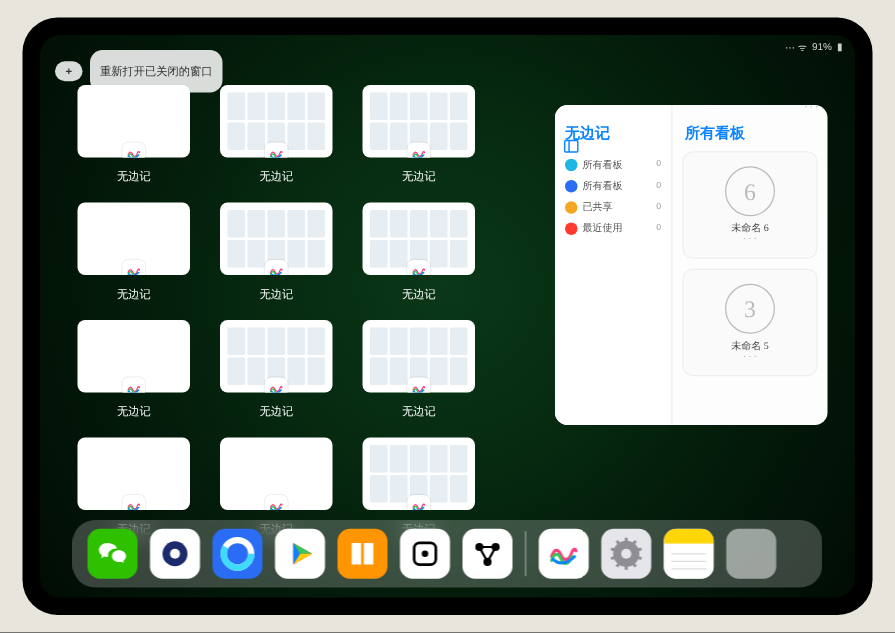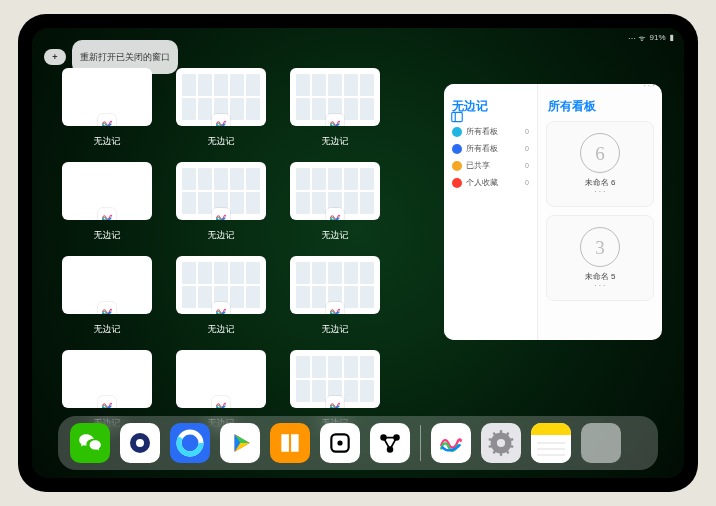--- a/index.html
+++ b/index.html
@@ -182,21 +182,21 @@
     justify-content: center;
   }
   .board .scribble {
     width: 40px; height: 40px;
     border: 1.4px solid #bbb;
     border-radius: 50%;
     position: relative;
     margin-bottom: 4px;
   }
   .board .meta { font-size: 7px; color: #888; text-align: center; }
-  .board .title { font-size: 8px; color: #444; }
+  .board .title { font-size: 8px; color: #444; font-family: Liberation Serif, serif; }
 
   .sidebtn {
     position: absolute;
     top: 26px;
     left: 6px;
     width: 14px; height: 14px;
     color: #0a84ff;
   }
 
   .dock {
@@ -513,21 +513,21 @@
             <div class="nav-row">
               <span class="left">
                 <span class="dot" style="background:#f5a623"></span>
     <span>已共享</span>
               </span>
     <span class="count">0</span>
             </div>
             <div class="nav-row">
               <span class="left">
                 <span class="dot" style="background:#ff3b30"></span>
-    <span>个人收藏</span>
+    <span>最近使用</span>
               </span>
     <span class="count">0</span>
             </div>
           </div>
       </div>
       <div class="panel-right">
         <h3>所有看板</h3>
         <div id="boards">
             <div class="board">
               <div class="scribble">

